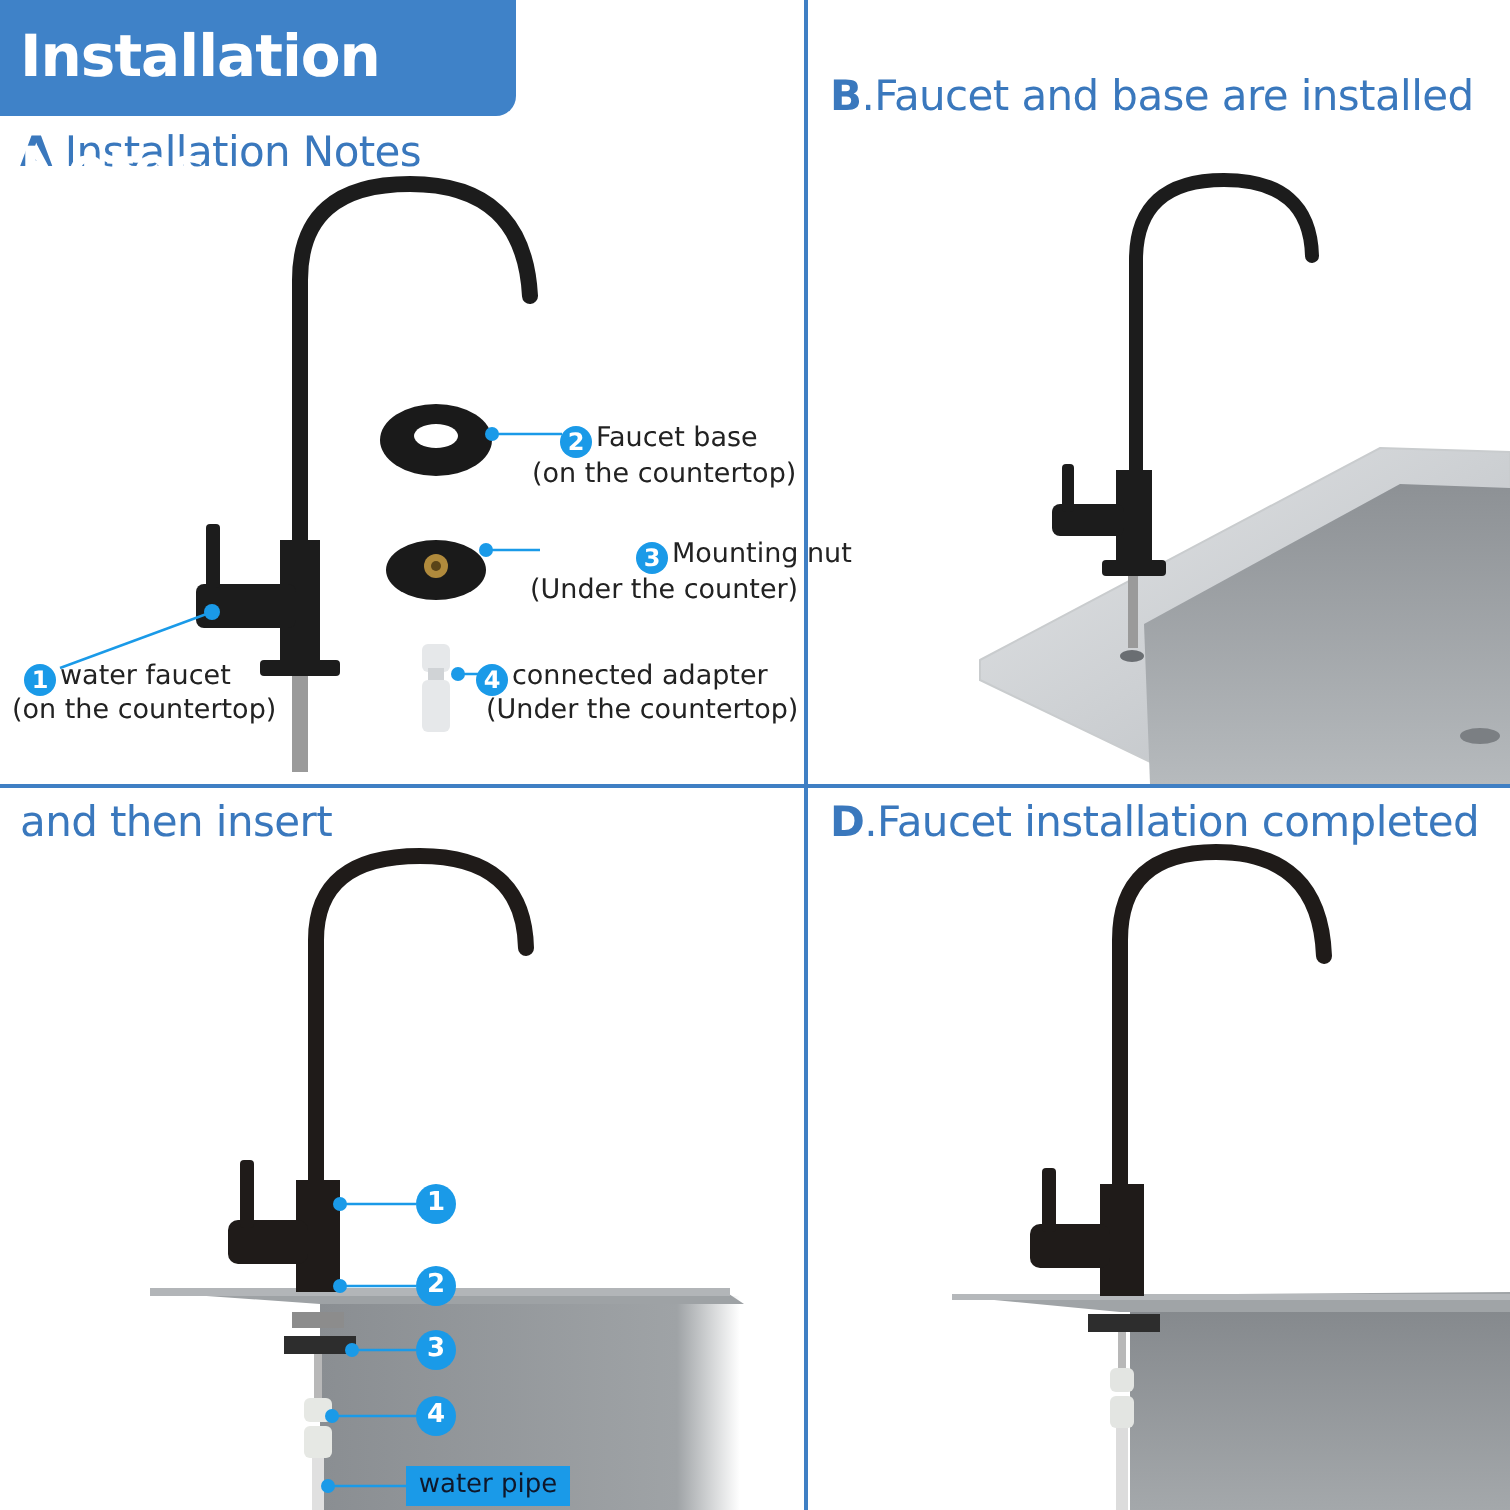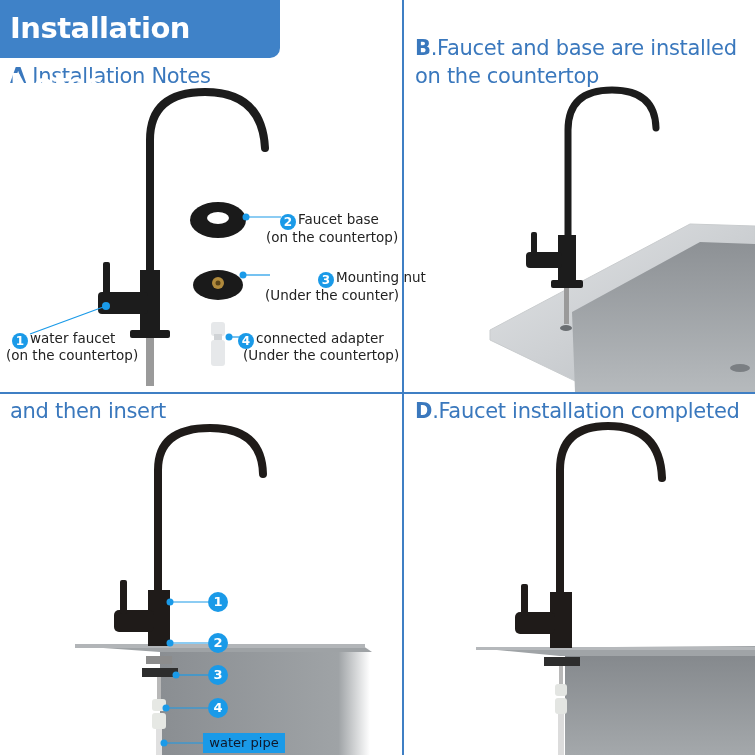--- a/index.html
+++ b/index.html
@@ -3,21 +3,21 @@
 <meta charset="utf-8">
 <style>
   * { box-sizing: border-box; margin: 0; padding: 0; }
   html, body { width: 755px; height: 755px; overflow: hidden; background: #ffffff; }
   body { position: relative; font-family: "DejaVu Sans", "Liberation Sans", sans-serif; }
 
   .v-divider { position: absolute; left: 402px; top: 0; width: 2px; height: 755px; background: #3f7fc4; }
   .h-divider { position: absolute; left: 0; top: 392px; width: 755px; height: 2px; background: #3f7fc4; }
 
   .title-banner {
-    position: absolute; left: 0; top: 0; width: 280px; height: 58px;
+    position: absolute; left: 0; top: 0; width: 258px; height: 58px;
     background: #3f82c8; border-bottom-right-radius: 10px;
     color: #ffffff; font-size: 29px; font-weight: bold; line-height: 56px;
     padding-left: 10px; letter-spacing: -0.5px; z-index: 5;
   }
 
   .heading {
     position: absolute; color: #3a78bd; font-size: 21px; line-height: 28px;
     font-weight: normal; letter-spacing: -0.3px; z-index: 4;
   }
   .heading b { font-weight: bold; }
@@ -98,21 +98,20 @@
 </div>
 <div class="label" style="left:265px; top:286px;">(Under the counter)</div>
 
 <div class="label" style="left:238px; top:329px;">
   <span class="badge">4</span><span>connected adapter</span>
 </div>
 <div class="label" style="left:243px; top:346px;">(Under the countertop)</div>
 
 <div class="heading" style="left:415px; top:34px;">
   <div><b>B</b><span>.Faucet and base are installed</span></div>
-  <div>on the countertop</div>
 </div>
 
 <svg width="755" height="392" style="left:0;top:0;">
   <defs>
     <linearGradient id="steelB" x1="0" y1="0" x2="1" y2="1">
       <stop offset="0" stop-color="#e3e5e7"></stop>
       <stop offset="1" stop-color="#b7bbbf"></stop>
     </linearGradient>
     <linearGradient id="basinB" x1="0" y1="0" x2="0" y2="1">
       <stop offset="0" stop-color="#8d9195"></stop>

